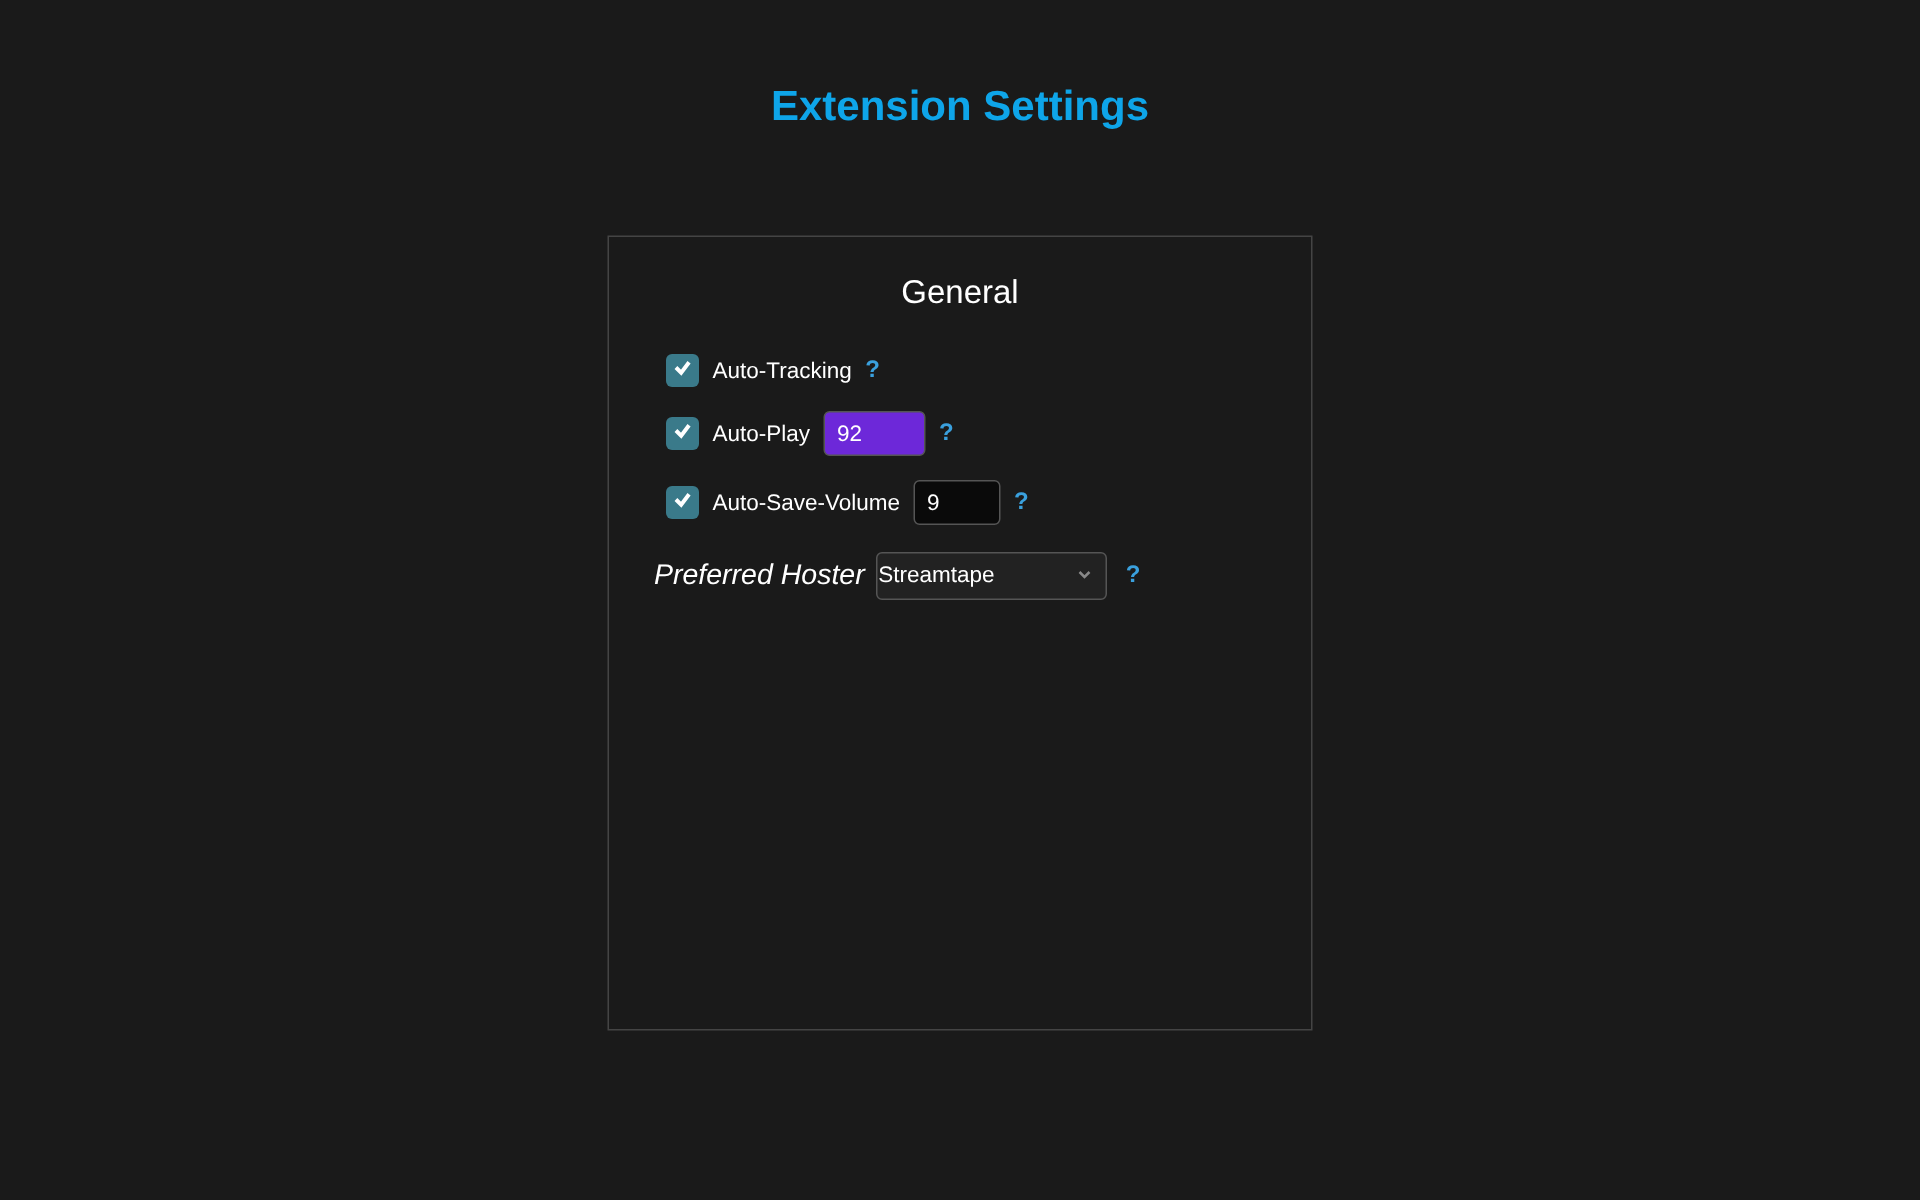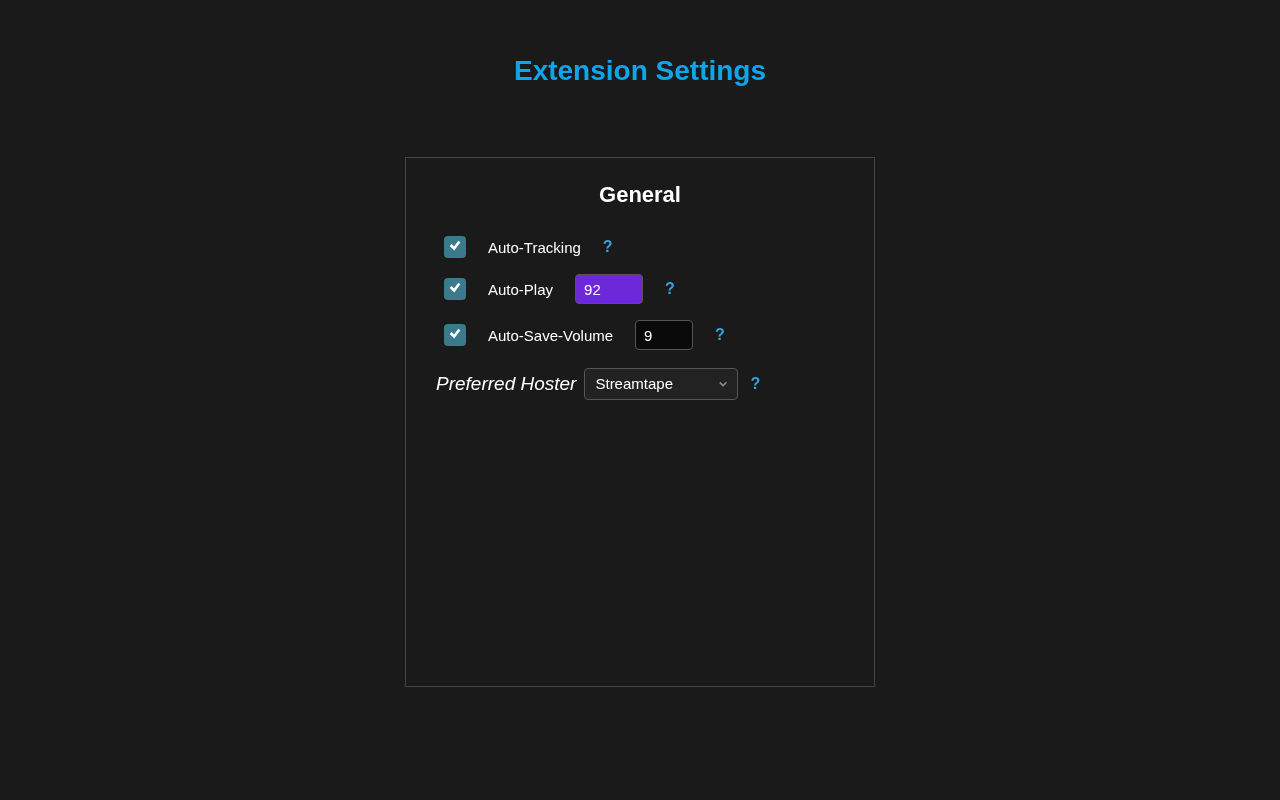--- a/index.html
+++ b/index.html
@@ -25,29 +25,29 @@
     .panel {
       border: 1px solid #444;
       width: 470px;
       height: 530px;
       margin: 70px auto 0 auto;
       padding: 24px 30px;
     }
     .panel-title {
       color: #ffffff;
       font-size: 22px;
-      font-weight: bold;
+      font-weight: normal;
       text-align: center;
       margin-bottom: 28px;
     }
     .row {
       display: flex;
       align-items: center;
       margin-bottom: 16px;
-      gap: 22px;
+      gap: 9px;
       padding-left: 8px;
     }
     .checkbox {
       width: 22px;
       height: 22px;
       background-color: #3a7a8a;
       border-radius: 4px;
       display: flex;
       align-items: center;
       justify-content: center;
@@ -89,21 +89,21 @@
     .select-wrap {
       position: relative;
       display: inline-block;
     }
     .select {
       background-color: #222;
       border: 1px solid #555;
       border-radius: 4px;
       color: #ffffff;
       font-size: 15px;
-      padding: 6px 30px 6px 10px;
+      padding: 6px 30px 6px 0;
       width: 154px;
       height: 32px;
       appearance: none;
       -webkit-appearance: none;
       cursor: pointer;
     }
     .select-arrow {
       position: absolute;
       right: 10px;
       top: 50%;

